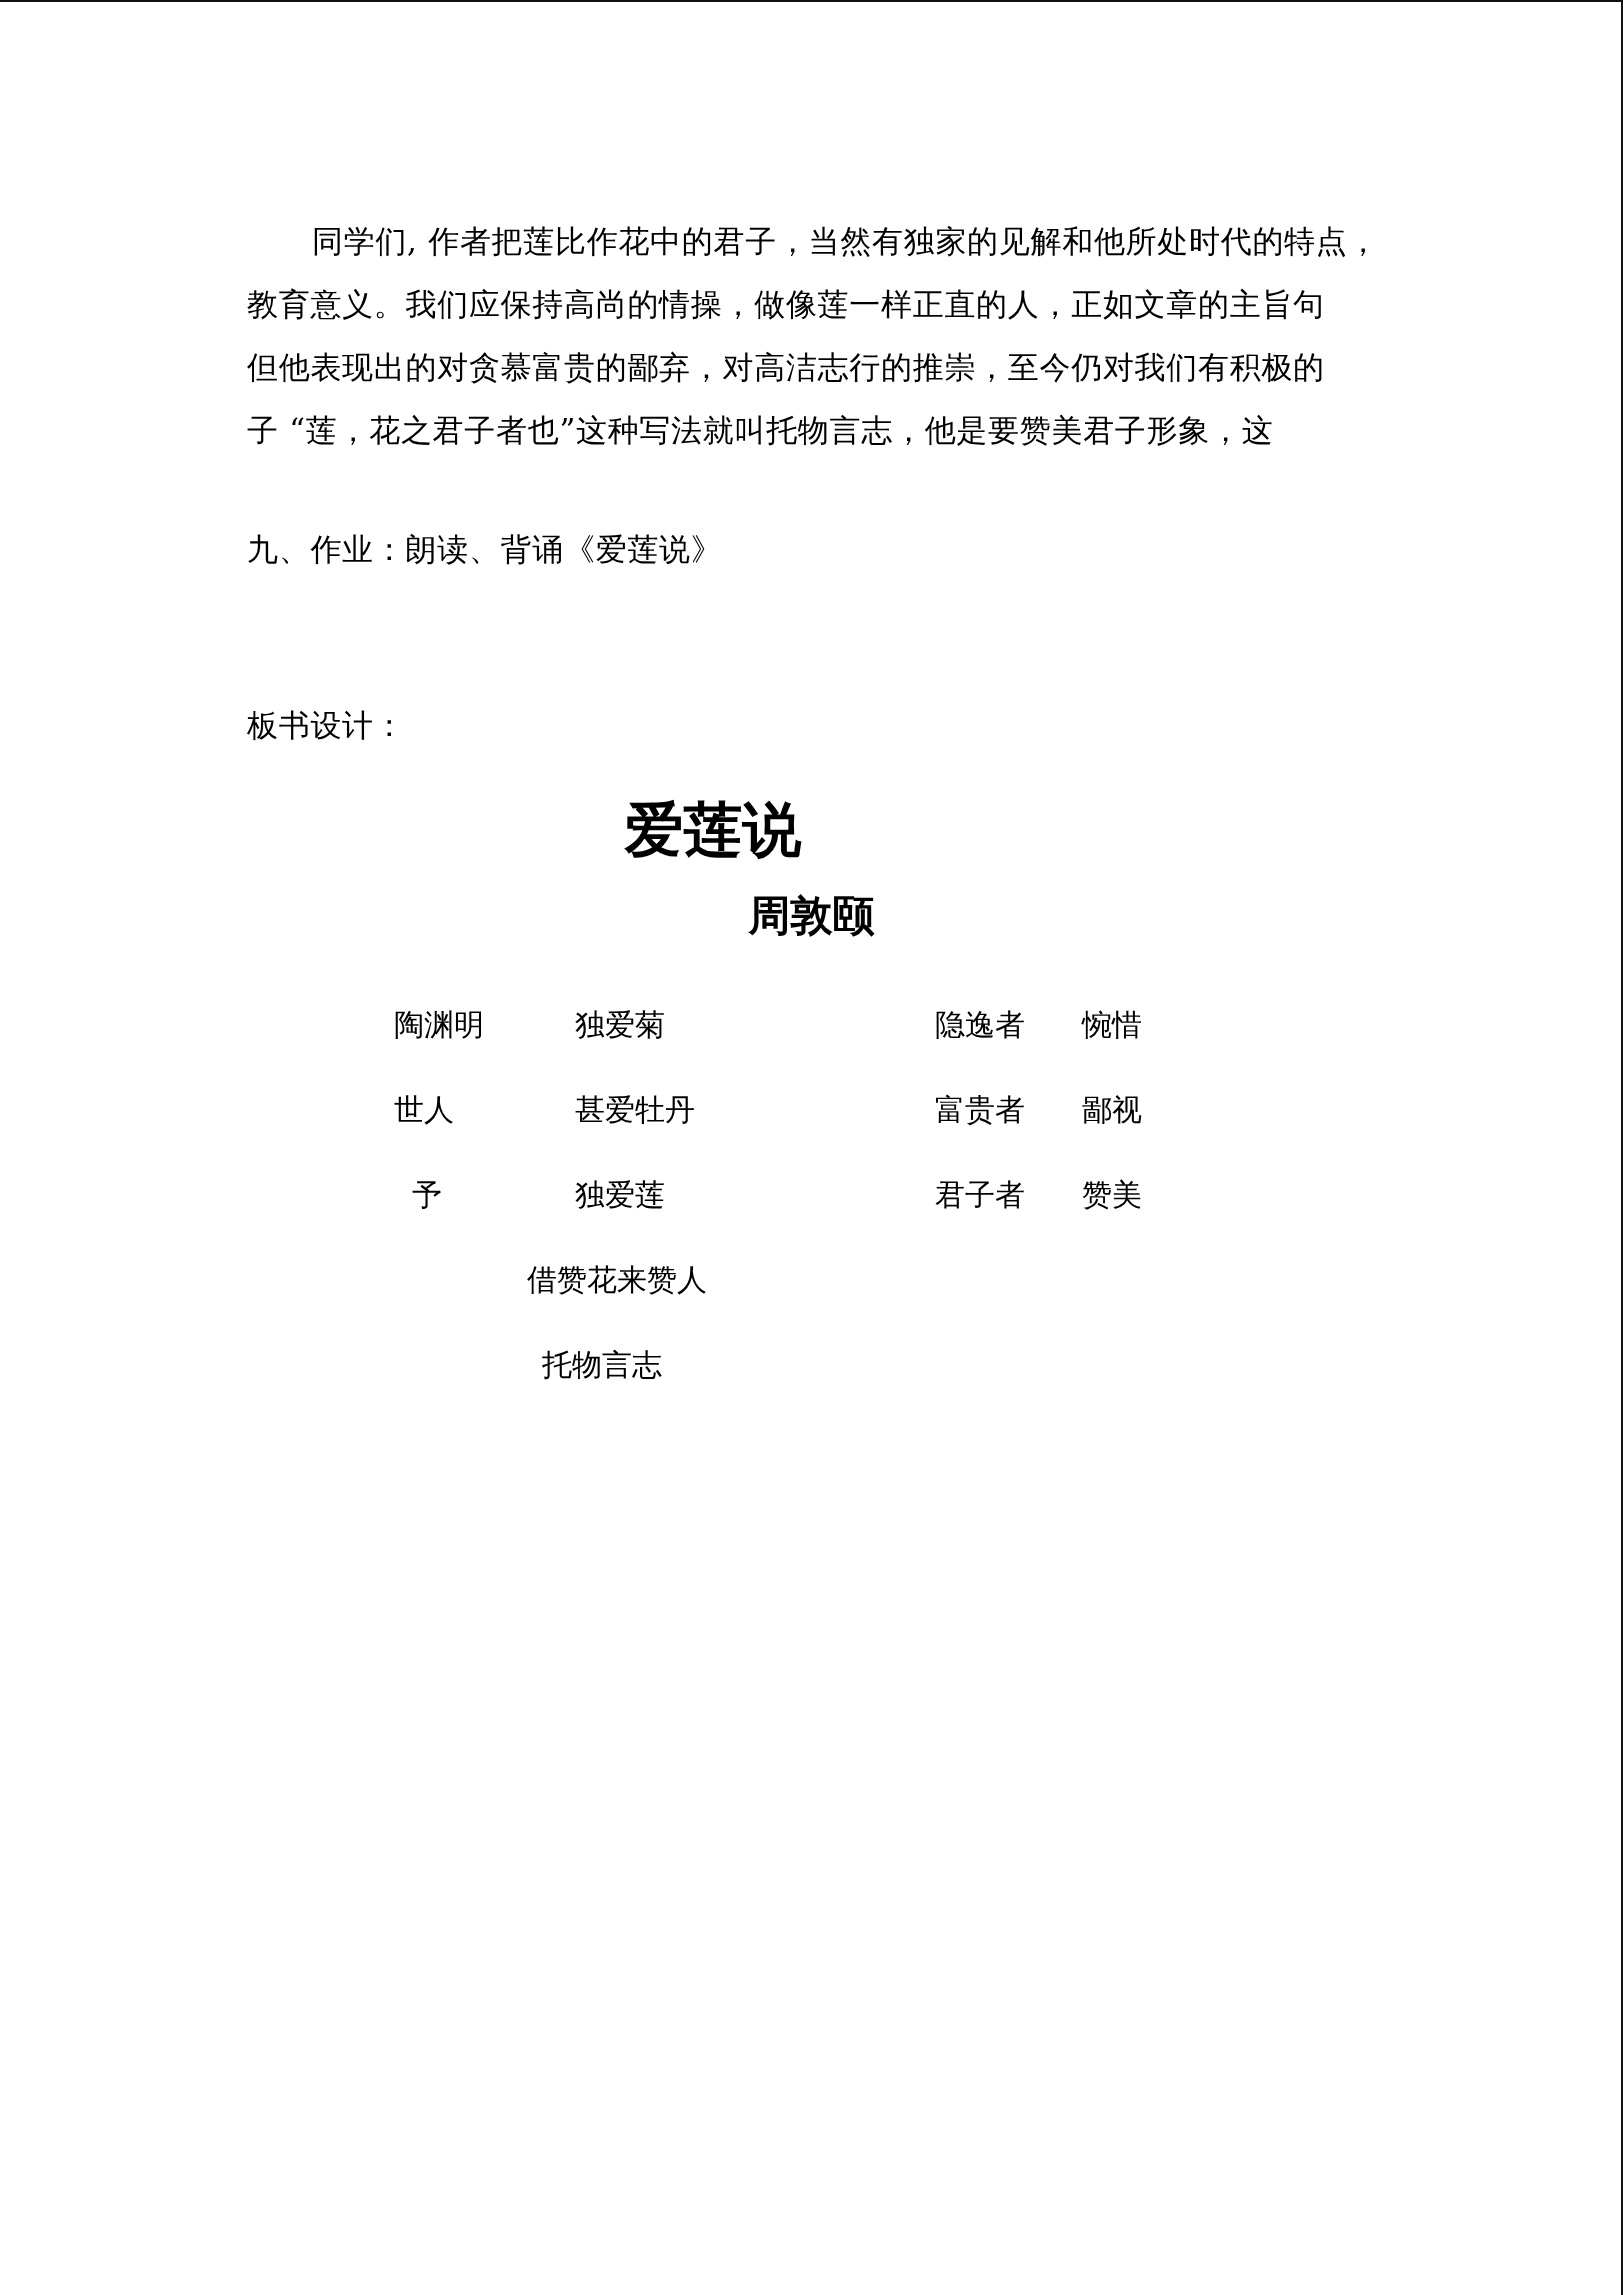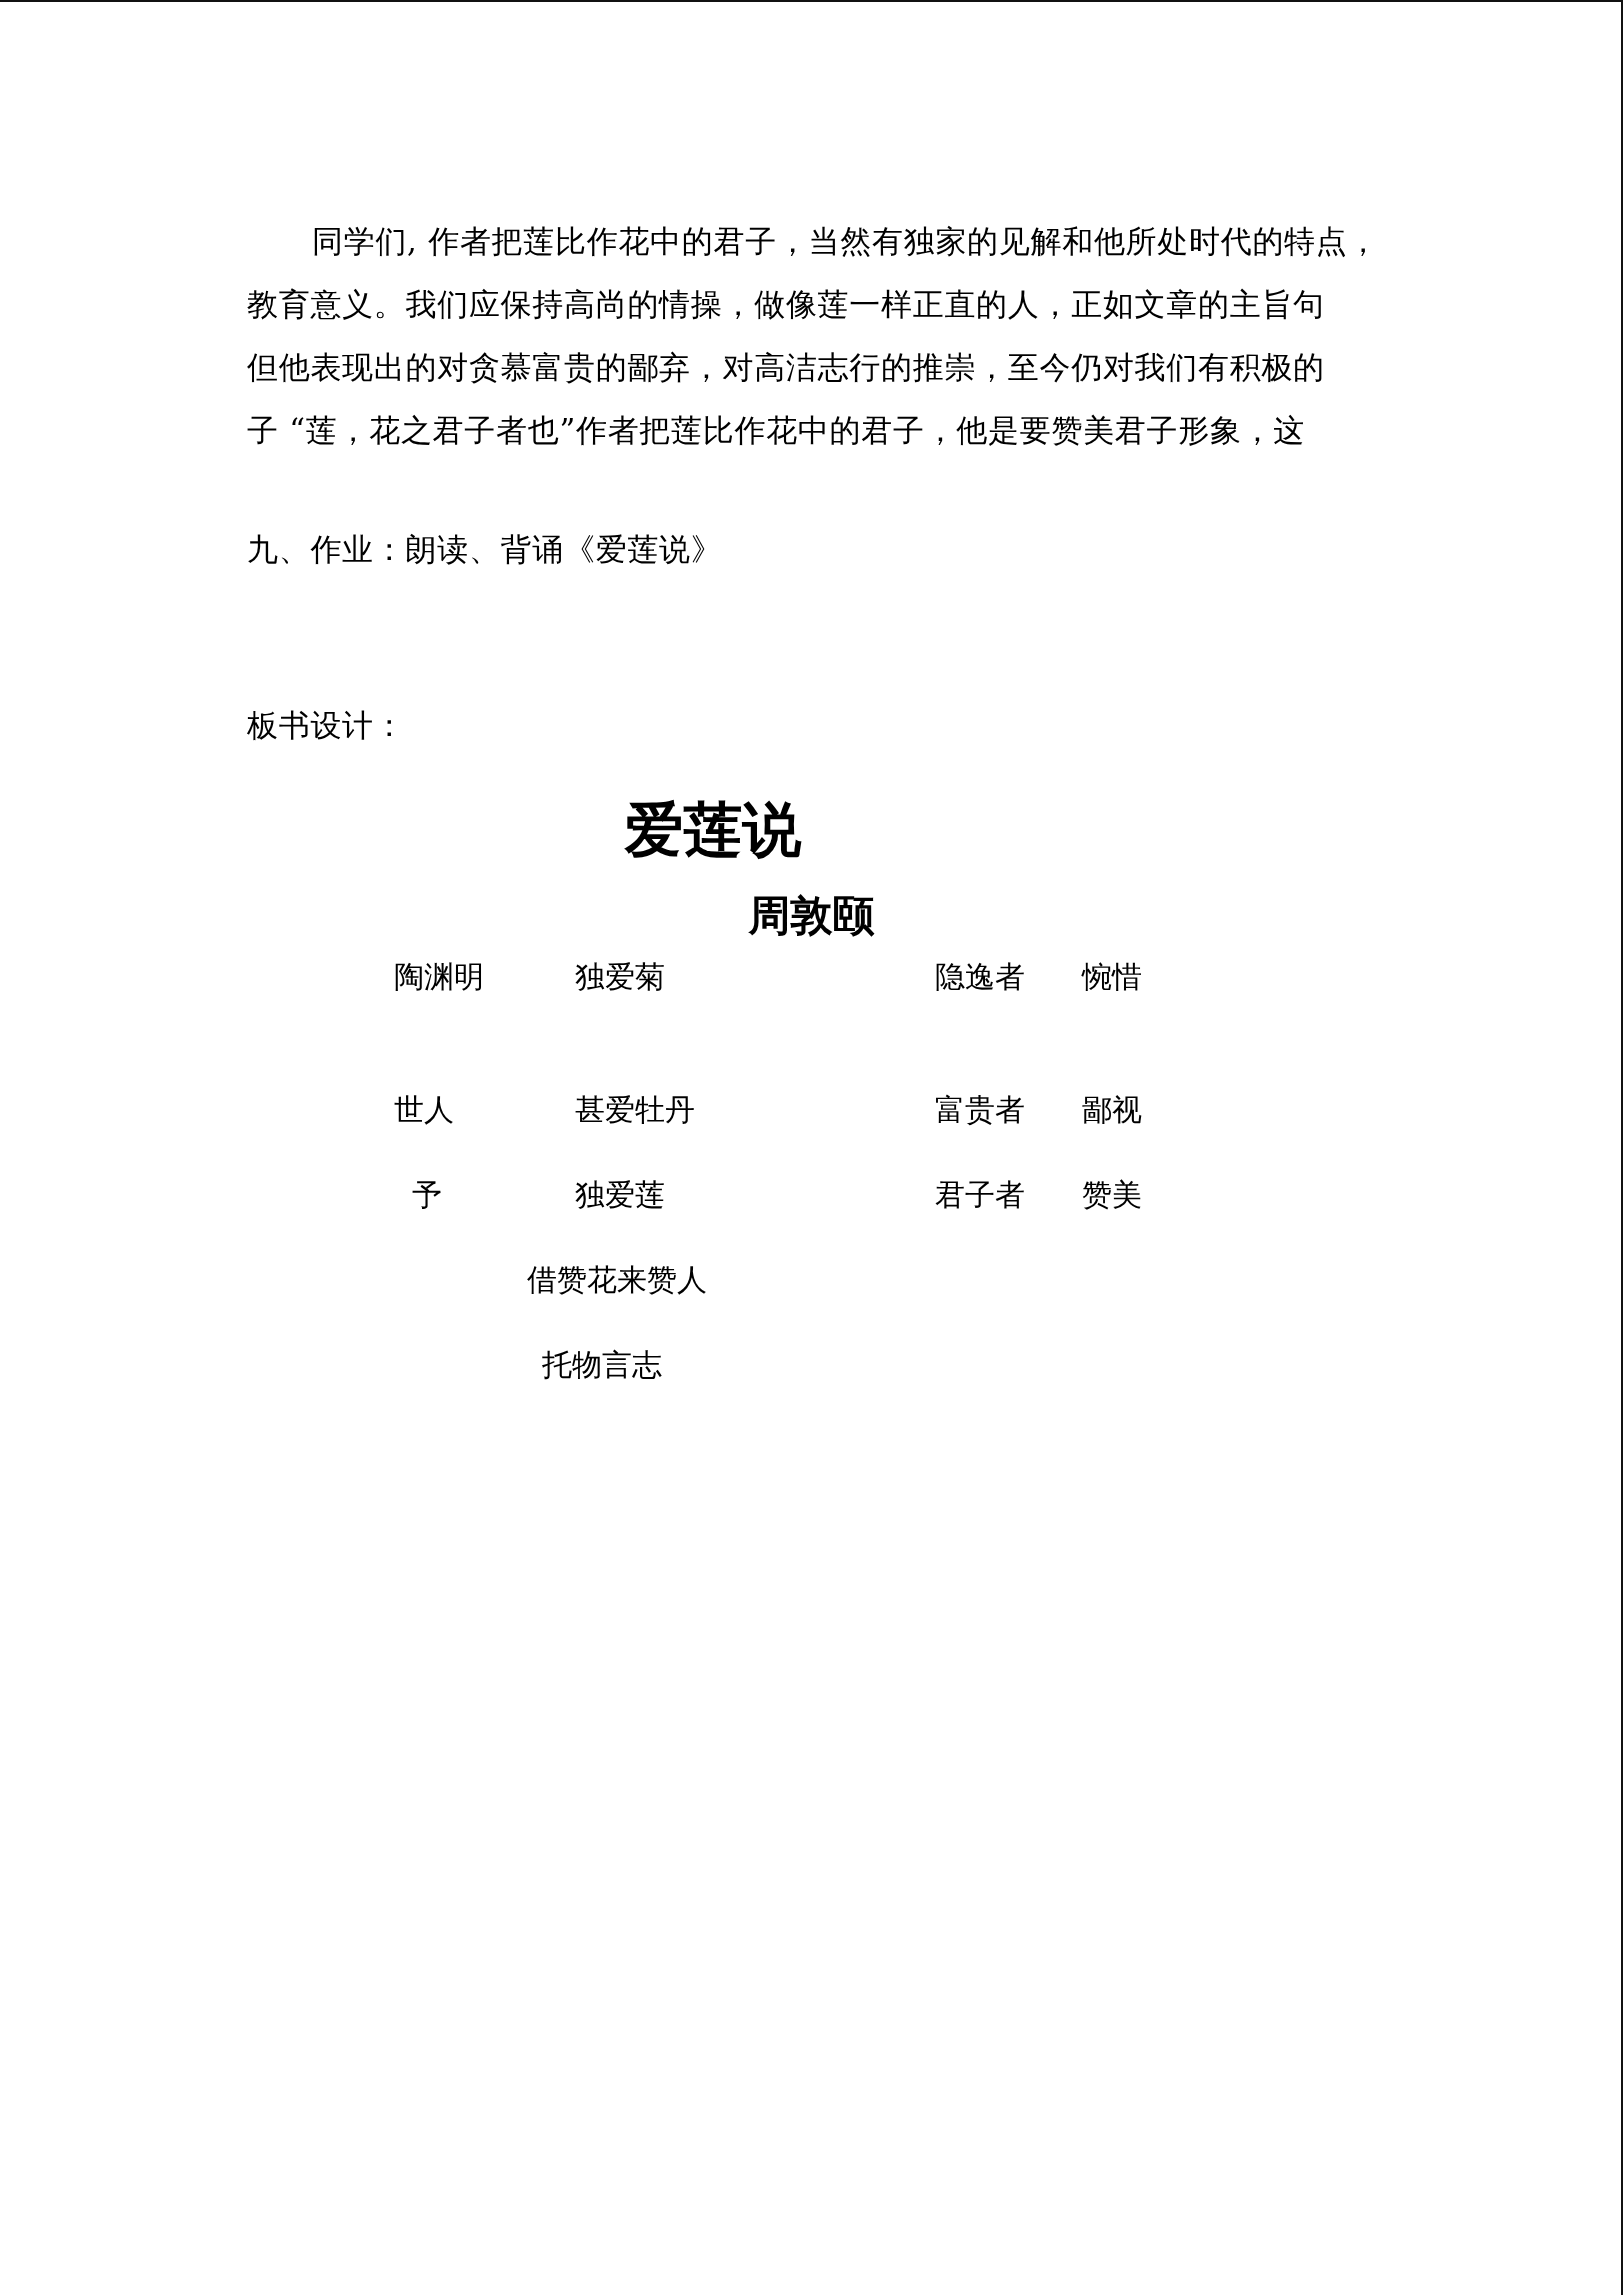--- a/index.html
+++ b/index.html
@@ -80,37 +80,37 @@
       position: absolute;
       font-size: 30px;
       line-height: 41px;
       white-space: nowrap;
     }
     .col-person { left: 394px; }
     .col-person.indent { left: 412px; }
     .col-love { left: 575px; }
     .col-who { left: 935px; }
     .col-attitude { left: 1082px; }
-    .row-1 { top: 956px; }
+    .row-1 { top: 1004px; }
     .row-2 { top: 1089px; text-align: right; }
     .row-3 { top: 1174px; }
     .row-4 { top: 1259px; left: 527px; }
     .row-5 { top: 1344px; left: 542px; }
   </style>
 </head>
 <body>
 
 <div class="page-border-top"></div>
 <div class="page-border-right"></div>
 
 <div class="body-text para">
   <span class="line first">同学们, 作者把莲比作花中的君子，当然有独家的见解和他所处时代的特点，</span>
   <span class="line">教育意义。我们应保持高尚的情操，做像莲一样正直的人，正如文章的主旨句</span>
   <span class="line">但他表现出的对贪慕富贵的鄙弃，对高洁志行的推崇，至今仍对我们有积极的</span>
-  <span class="line">子 “莲，花之君子者也”作者把莲比作花中的君子，他是要赞美君子形象，这</span>
+  <span class="line">子 “莲，花之君子者也”这种写法就叫托物言志，他是要赞美君子形象，这</span>
 </div>
 
 <div class="body-text homework">九、作业：朗读、背诵《爱莲说》</div>
 
 <div class="body-text board-label">板书设计：</div>
 
 <div class="board-title">爱莲说</div>
 <div class="board-author">周敦颐</div>
 
 <div>

